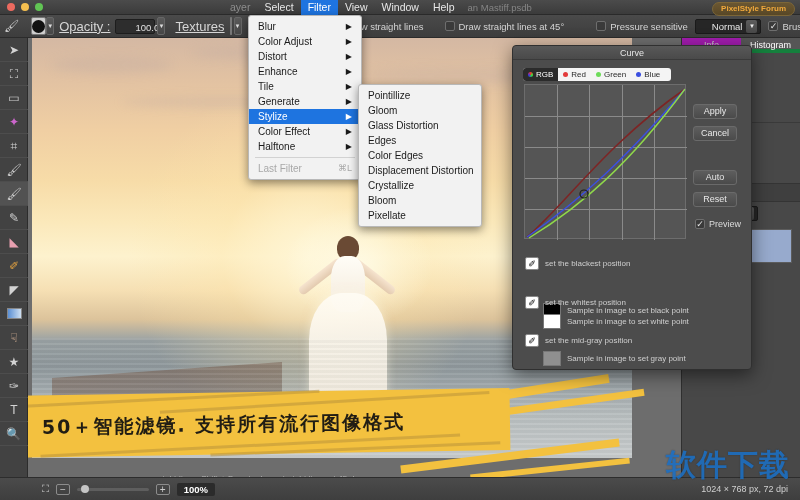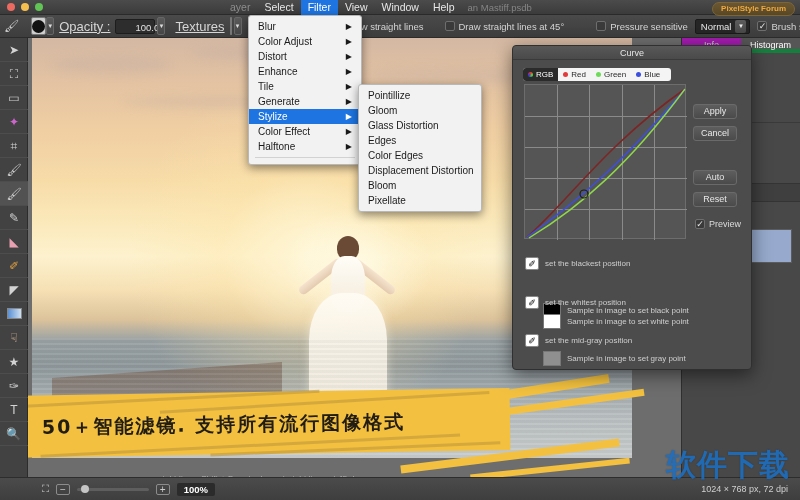--- a/index.html
+++ b/index.html
@@ -76,21 +76,21 @@
   .box {
     width: 10px; height: 10px; border: 1px solid #6e6e6e; border-radius: 2px;
     background: #3a3a3a; display: flex; align-items: center; justify-content: center;
     color: #e6e6e6; font-size: 9px; line-height: 9px;
   }
   .box.on { background: #3a3a3a; }
   .chk span { color: #d4d4d4; font-size: 9.5px; white-space: nowrap; }
   .sel-box {
     background: #262626; border: 1px solid #1a1a1a; border-radius: 2px;
     color: #e8e8e8; font-size: 9.5px; height: 15px; display: flex;
-    align-items: center; padding: 0 3px 0 5px; gap: 4px;
+    align-items: center; padding: 0 3px 0 16px; gap: 4px;
   }
   .sel-arrow {
     width: 11px; height: 13px; background: linear-gradient(#5d5d5d,#484848);
     border-radius: 2px; display: flex; align-items: center;
     justify-content: center; font-size: 6px; color: #eee;
   }
 
   
   .ltools {
     position: absolute; left: 0; top: 38px; width: 28px; height: 439px;
@@ -507,29 +507,34 @@
       </div>
     <div class="menu-row">
         <span>Color Effect</span>
         <span class="arrow">▶</span>
       </div>
     <div class="menu-row">
         <span>Halftone</span>
         <span class="arrow">▶</span>
       </div>
     <div class="menu-div"></div>
+    <div class="menu-row disabled">
+        <span>Last Filter</span>
+        <span class="shortcut">⌘L</span>
+      </div>
   </div>
 
   <div class="menu-panel" id="stylize-menu">
     <div class="menu-row">Pointillize</div>
     <div class="menu-row">Gloom</div>
     <div class="menu-row">Glass Distortion</div>
     <div class="menu-row">Edges</div>
     <div class="menu-row">Color Edges</div>
     <div class="menu-row">Displacement Distortion</div>
+    <div class="menu-row">Crystallize</div>
     <div class="menu-row">Bloom</div>
     <div class="menu-row">Pixellate</div>
   </div>
 
   <div class="dialog">
     <div class="dlg-title">Curve</div>
 
     <div class="chan-bar">
       <div class="chan sel">
         <div class="cdot" style="background:conic-gradient(#e33,#3e3,#33e,#e33);"></div>

